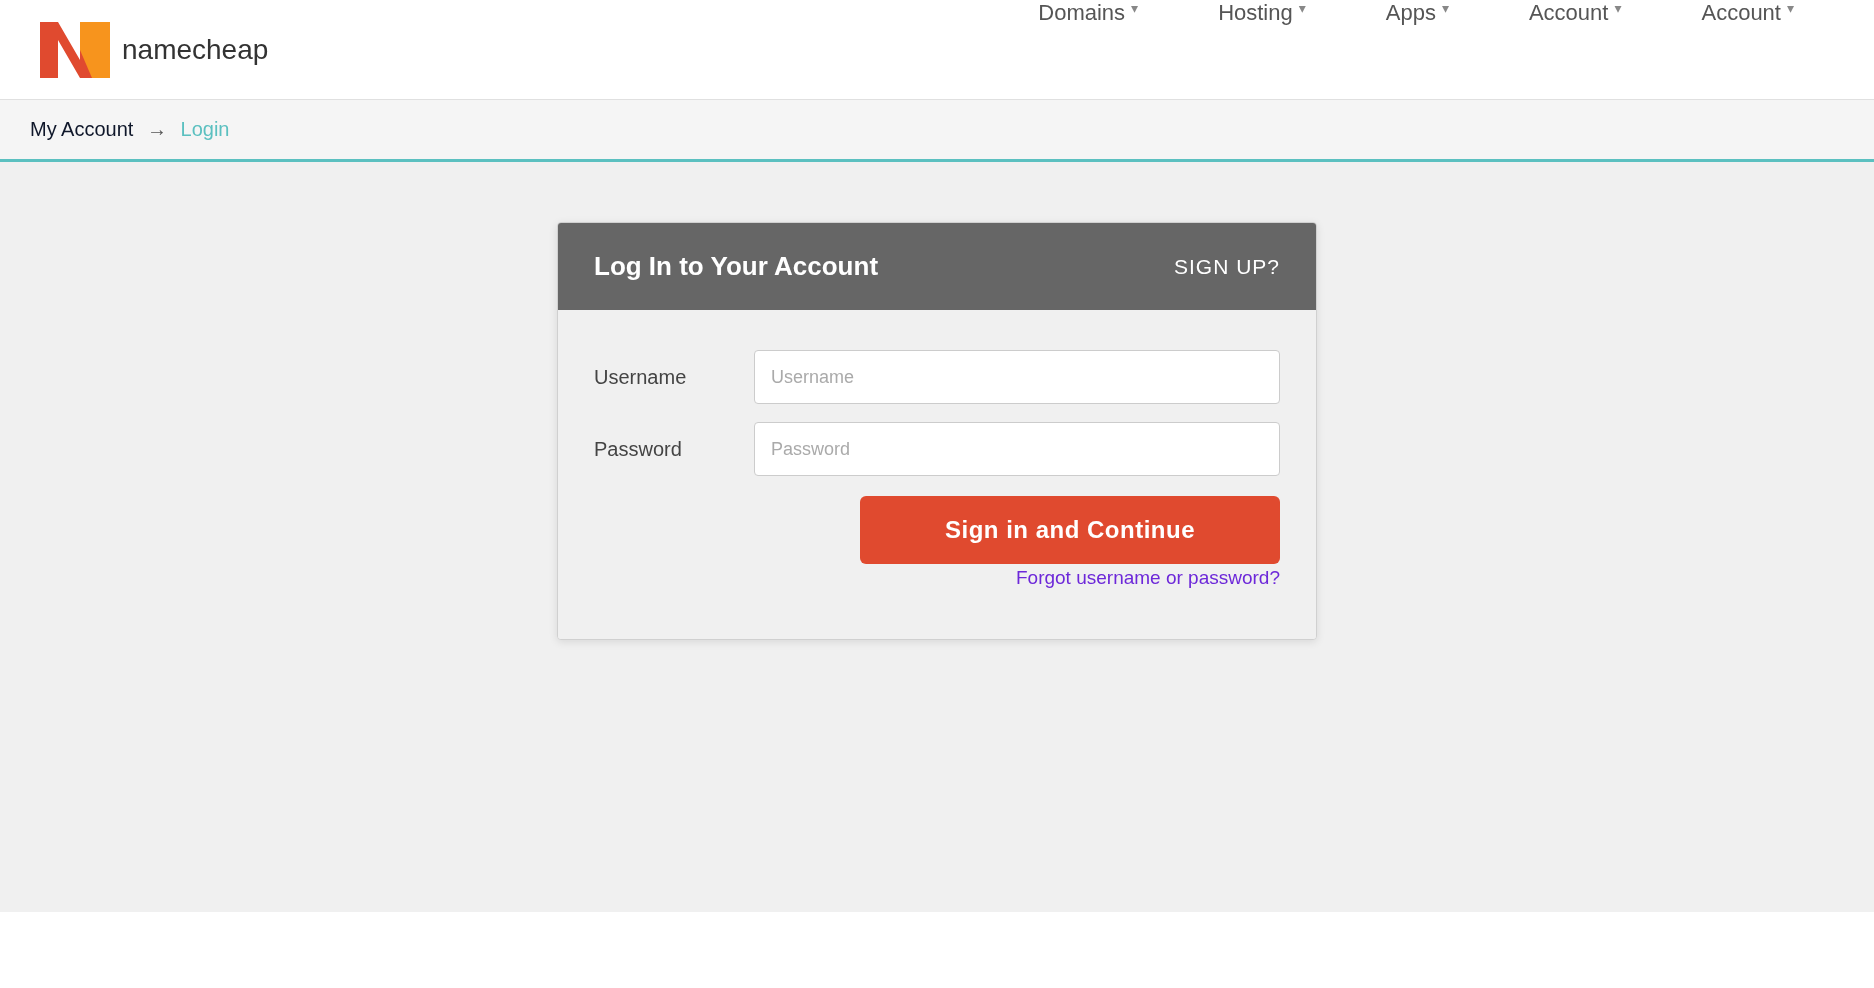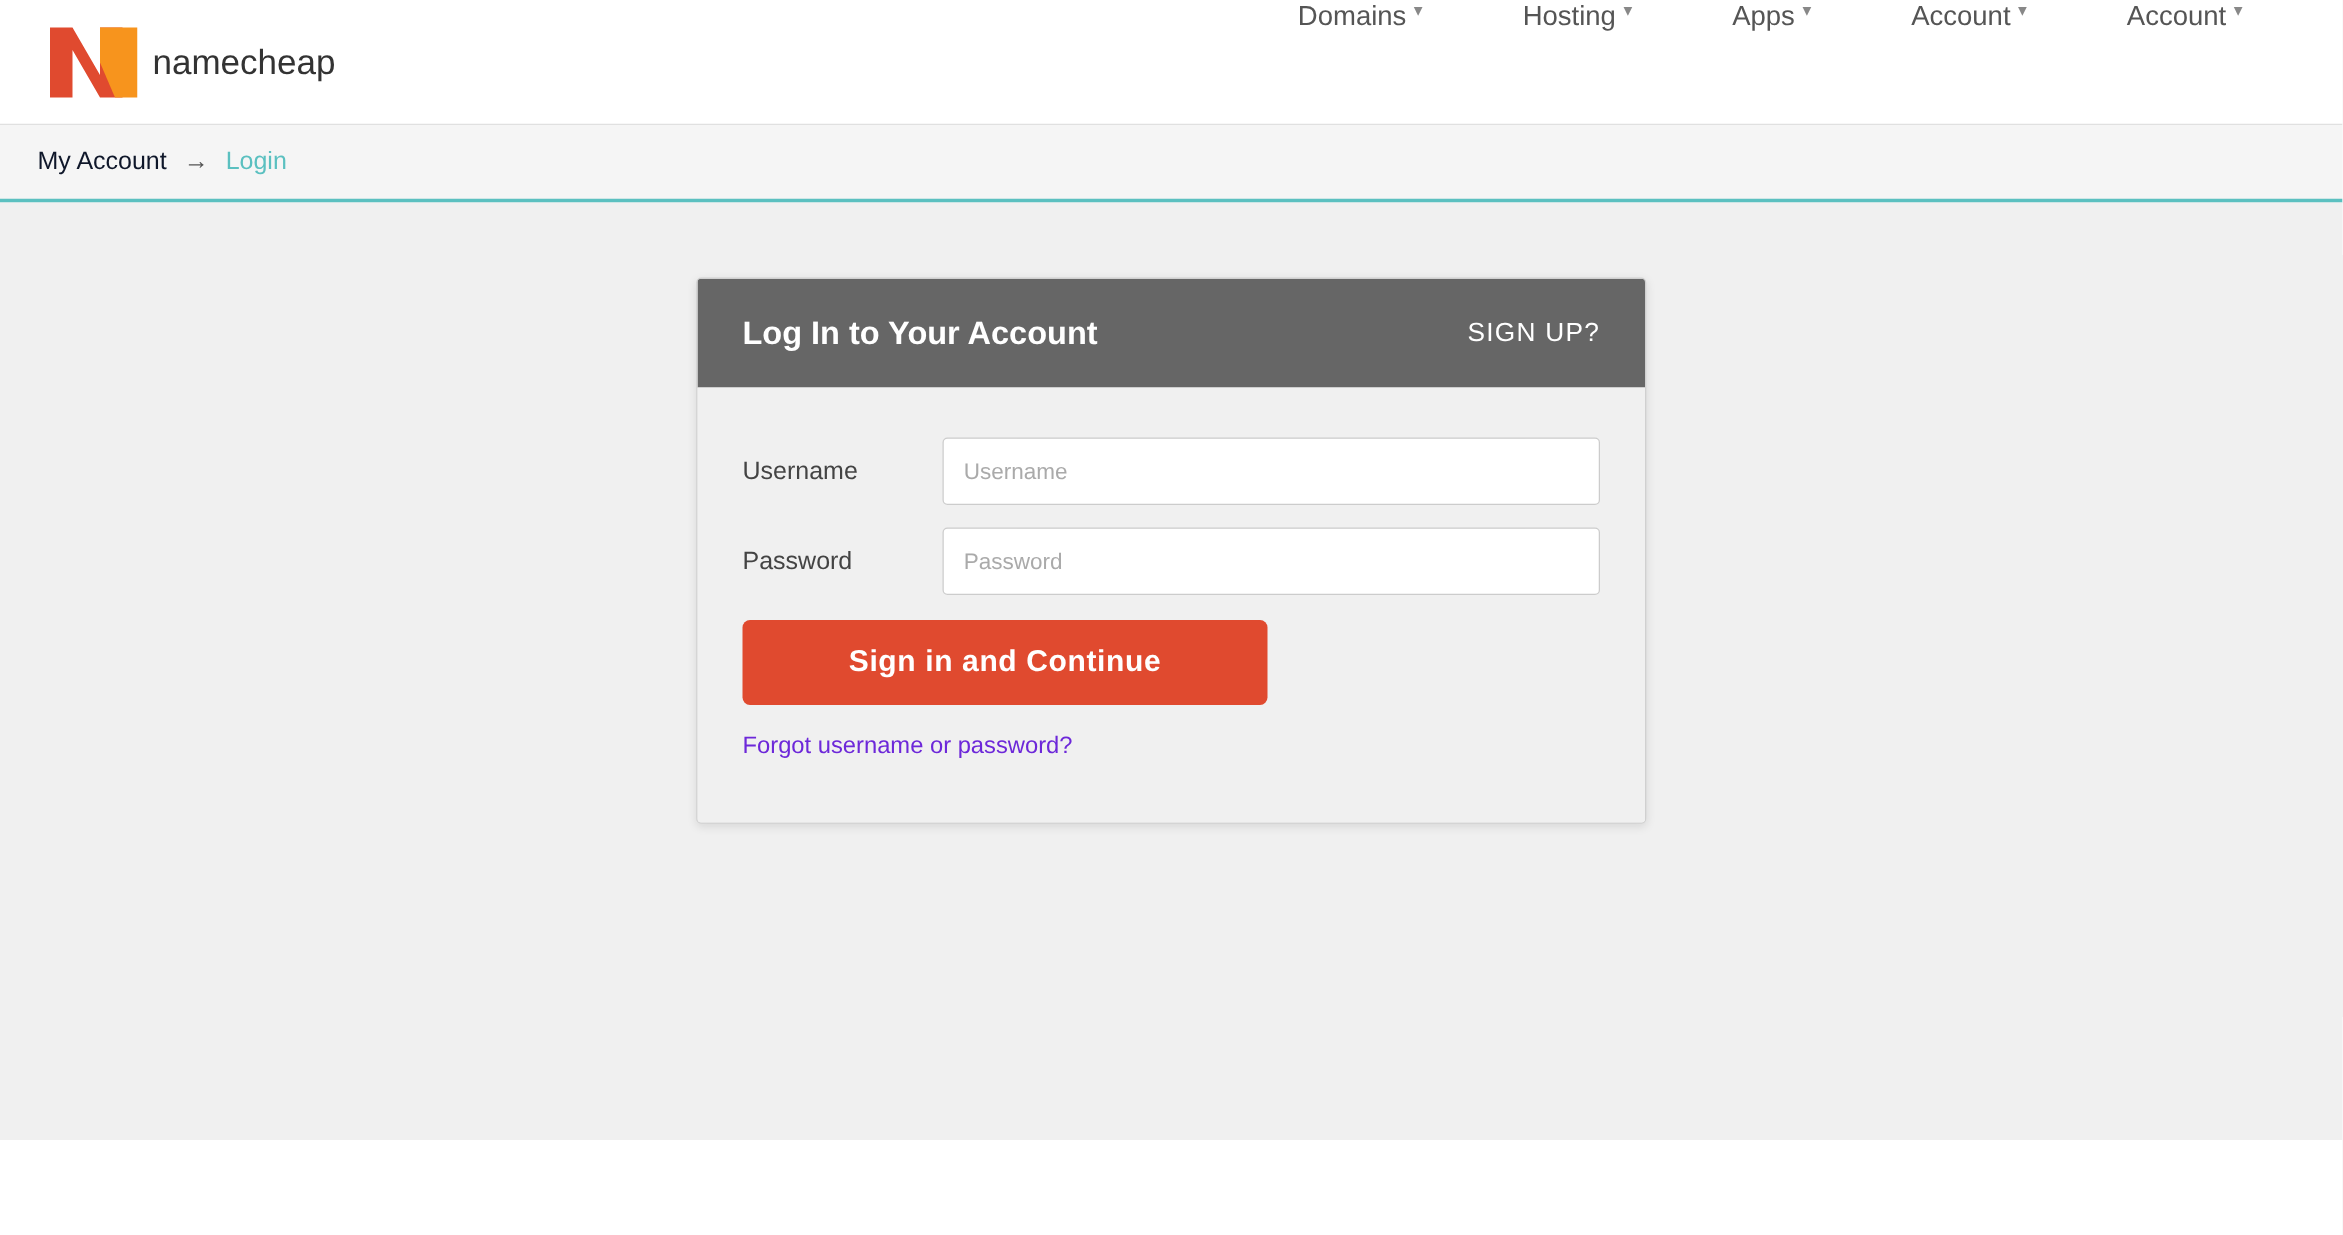--- a/index.html
+++ b/index.html
@@ -160,23 +160,23 @@
       outline: none;
     }
 
     .form-input::placeholder {
       color: #aaaaaa;
     }
 
     .btn-area {
       display: flex;
       flex-direction: column;
-      align-items: flex-start;
+      align-items: flex-end;
       margin-top: 20px;
-      gap: 22px;
+      gap: 3px;
     }
 
     .btn-signin {
       width: 420px;
       height: 68px;
       background: #e04a2f;
       color: #ffffff;
       font-size: 24px;
       font-weight: bold;
       border: none;

